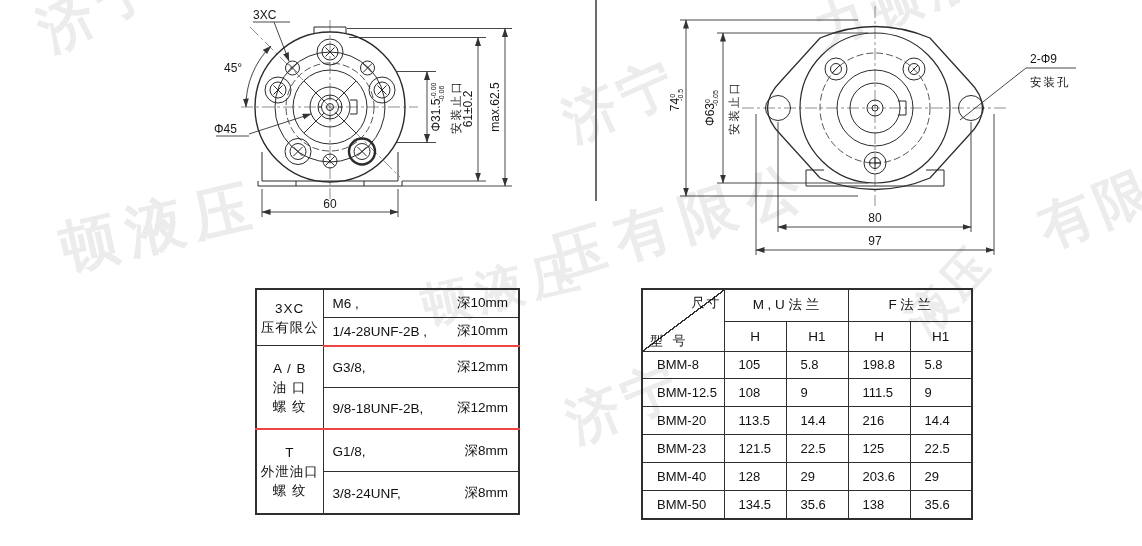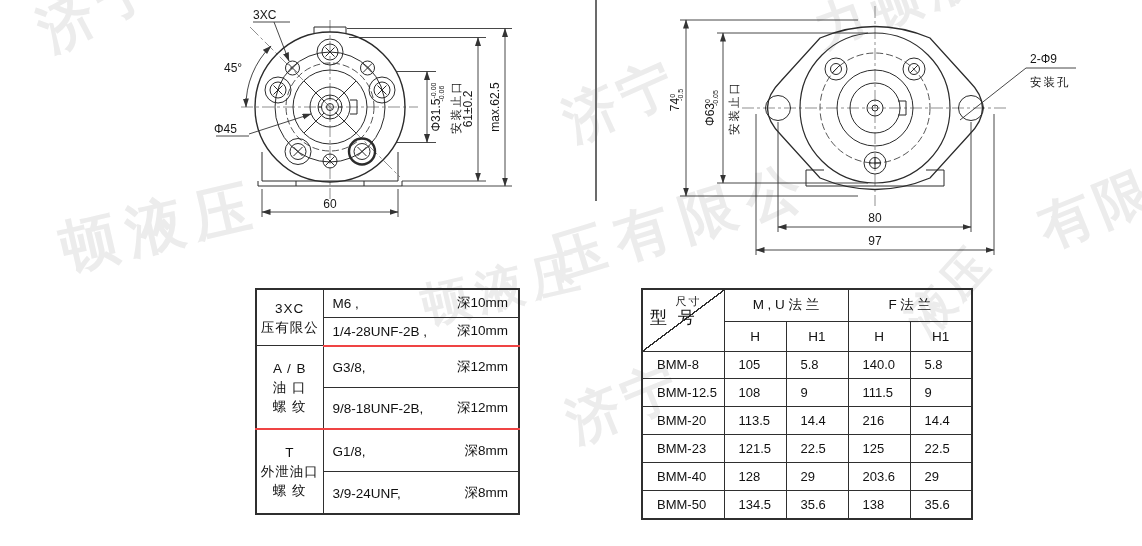--- a/index.html
+++ b/index.html
@@ -24,22 +24,22 @@
   #threadTable td.lbl{text-align:center;line-height:19px;letter-spacing:1px;}
   #threadTable td.spec{position:relative;text-align:center;}
   #threadTable .th{position:absolute;left:9px;top:50%;transform:translateY(-50%);}
   #threadTable .dp{position:absolute;right:10px;top:50%;transform:translateY(-50%);margin-left:17px;}
   #threadTable td.gs{border-bottom:2px solid #ef4444;}
   #dimTable{left:641px;top:288px;width:330px;height:232px;border:2px solid #2f2f2f;}
   #dimTable th{font-size:13.5px;}
   #dimTable td{padding-left:14px;text-align:left;font-size:13px;}
   #dimTable .corner{position:relative;padding:0;
      background:linear-gradient(to bottom right,transparent calc(50% - .7px),#2f2f2f calc(50% - .7px),#2f2f2f calc(50% + .7px),transparent calc(50% + .7px));}
-  #dimTable .corner .tr{position:absolute;top:4px;right:22px;font-size:11px;letter-spacing:2px;font-family:Liberation Mono, monospace;}
-  #dimTable .corner .bl{position:absolute;bottom:22px;left:7px;font-size:17px;letter-spacing:3px;}
+  #dimTable .corner .tr{position:absolute;top:4px;right:2px;font-size:13px;letter-spacing:2px;font-family:Liberation Mono, monospace;}
+  #dimTable .corner .bl{position:absolute;bottom:1px;left:7px;font-size:13px;letter-spacing:3px;}
 </style>
 </head>
 <body>
 
 <div id="stage">
 
   <div>
     <span class="wm" style="left:25px;top:2px;font-size:56px;letter-spacing:6px;transform:rotate(-28deg);">济宁力</span>
     <span class="wm" style="left:52px;top:212px;font-size:58px;letter-spacing:10px;transform:rotate(-13deg);">顿液压</span>
     <span class="wm" style="left:552px;top:92px;font-size:54px;letter-spacing:6px;transform:rotate(-24deg);">济宁</span>
@@ -248,21 +248,21 @@
         <div>外泄油口</div>
         <div>螺 纹</div>
       </td>
       <td class="spec">
         <span class="th">G1/8,</span>
         <span class="dp">深8mm</span>
       </td>
     </tr>
     <tr>
       <td class="spec">
-        <span class="th">3/9-24UNF,</span>
+        <span class="th">3/8-24UNF,</span>
         <span class="dp">深8mm</span>
       </td>
     </tr>
   </tbody>
     </table>
 
   <table class="tbl" id="dimTable">
     <colgroup>
         <col style="width:82px">
         <col style="width:62px">
@@ -282,21 +282,21 @@
     <tr style="height:30px">
       <th>H</th>
       <th>H1</th>
       <th>H</th>
       <th>H1</th>
     </tr>
     <tr>
       <td>BMM-8</td>
       <td>105</td>
       <td>5.8</td>
-      <td>140.0</td>
+      <td>198.8</td>
       <td>5.8</td>
     </tr>
     <tr>
       <td>BMM-12.5</td>
       <td>108</td>
       <td>9</td>
       <td>111.5</td>
       <td>9</td>
     </tr>
     <tr>

